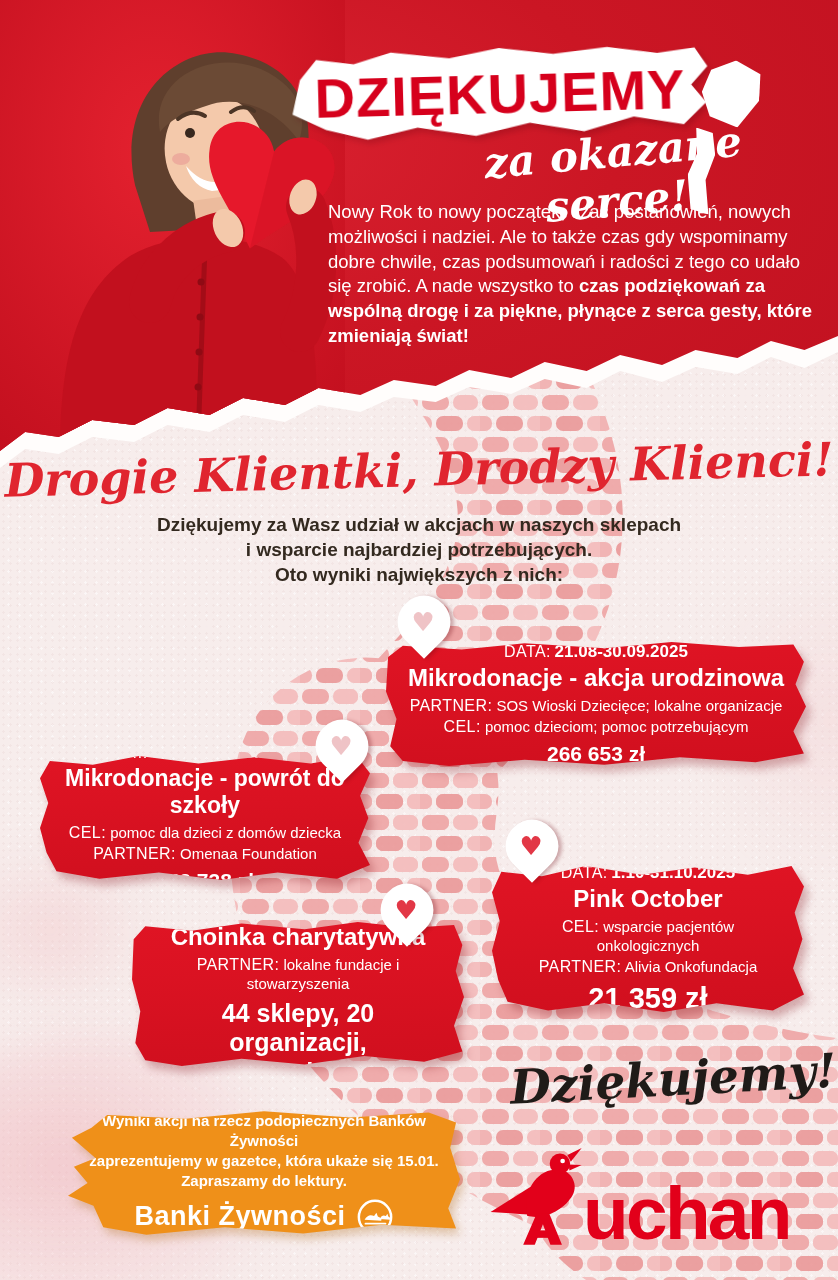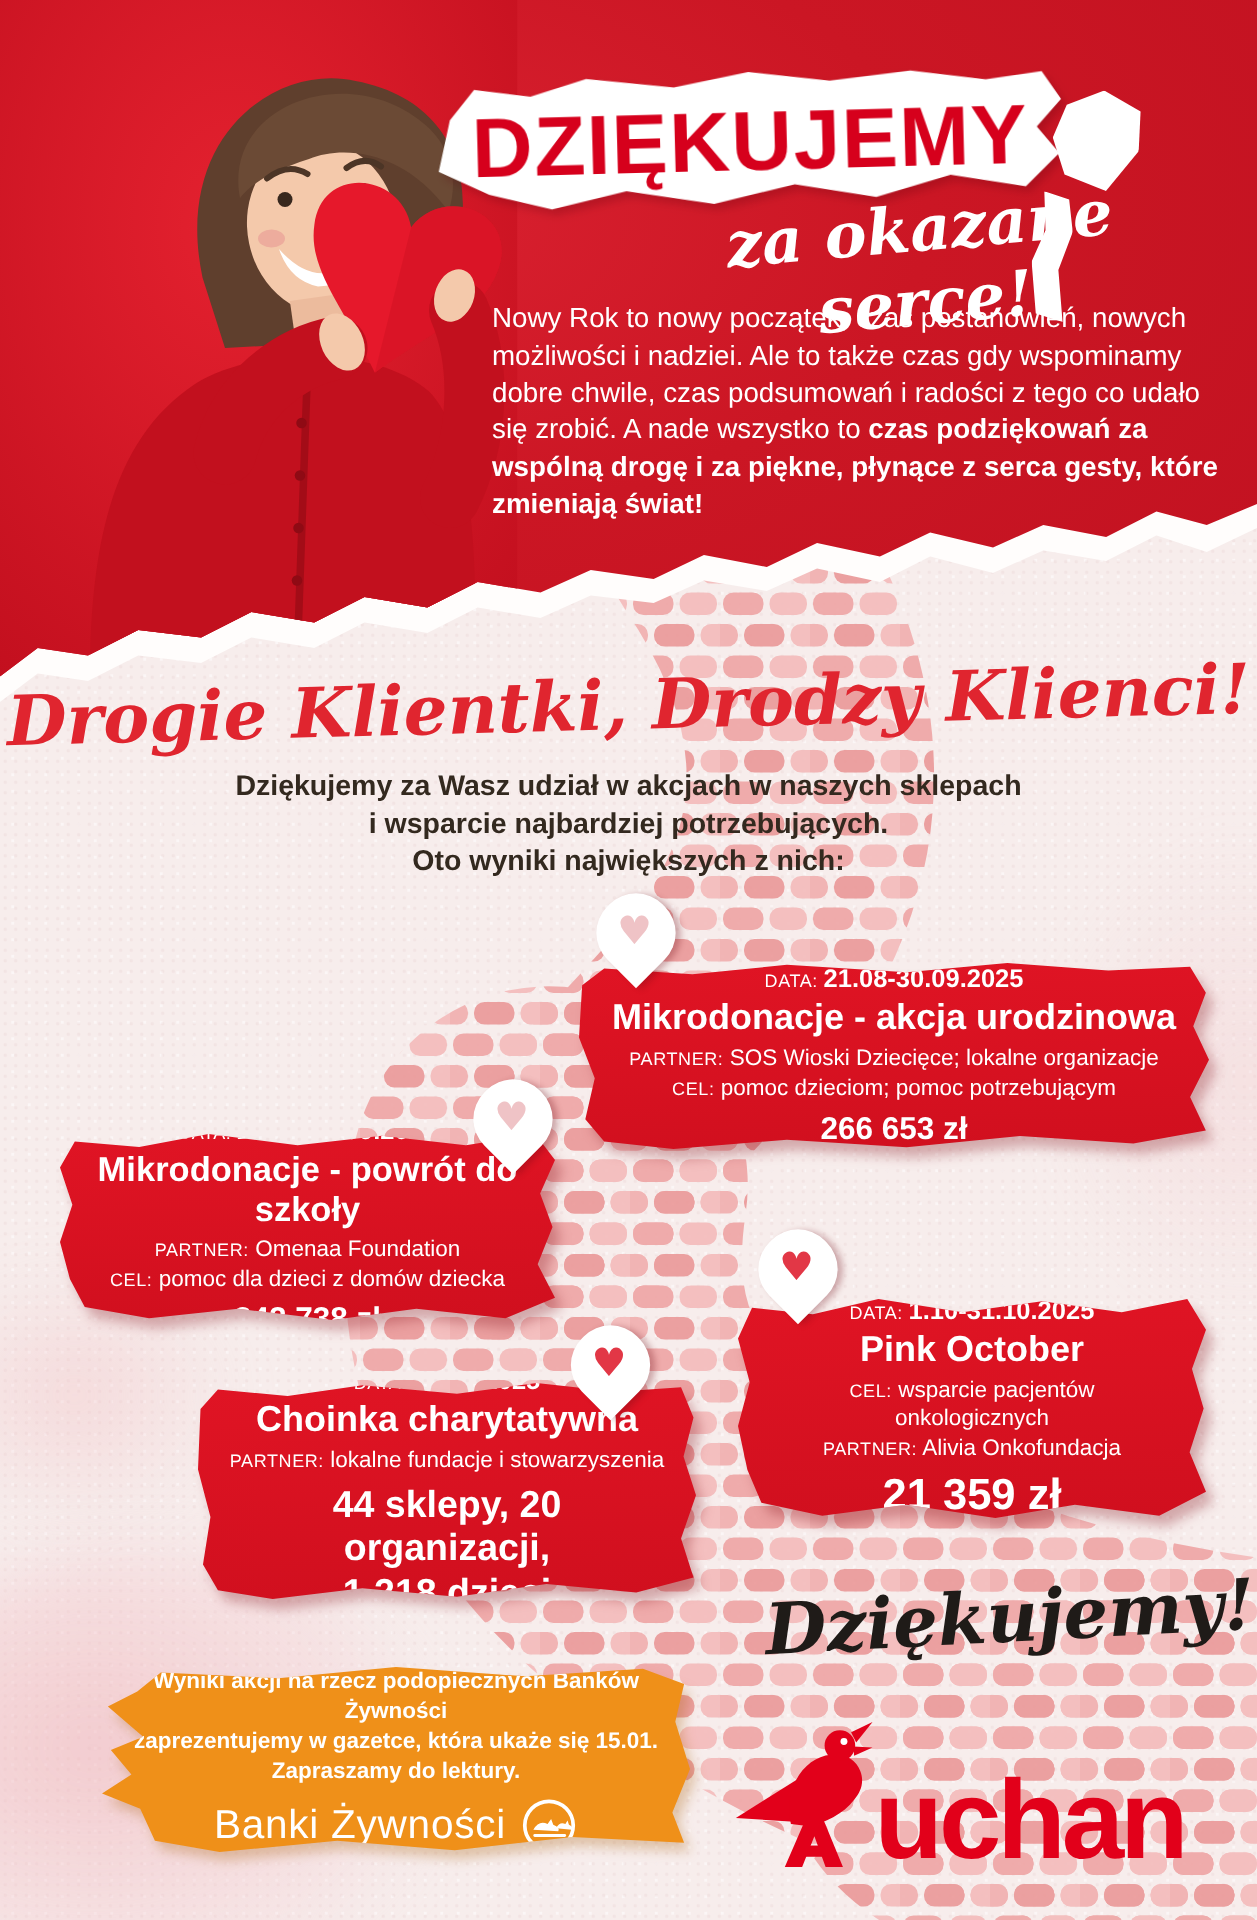--- a/index.html
+++ b/index.html
@@ -66,21 +66,21 @@
 
   
   .card-wrap { position:absolute; z-index:5; filter:drop-shadow(5px 7px 4px rgba(130,10,20,.30)); }
   .card { width:100%; height:100%; background:linear-gradient(178deg,#e01424,#d00f1e);
     color:#fff; text-align:center; display:flex; flex-direction:column; justify-content:center;
     padding:8px 18px; gap:1px; }
   .clipA { clip-path:polygon(.5% 12%,4% 3%,18% 6%,33% 1%,52% 5%,68% 0%,84% 4%,97% 2%,99.5% 16%,97.5% 34%,100% 52%,97% 72%,99.5% 90%,88% 97%,70% 93%,52% 99%,33% 95%,15% 100%,4% 96%,1% 84%,2.5% 62%,0% 40%); }
   .clipB { clip-path:polygon(0% 18%,3% 4%,16% 7%,30% 0%,48% 6%,65% 1%,82% 6%,96% 0%,100% 14%,97% 32%,99.5% 50%,96.5% 70%,100% 88%,90% 99%,72% 94%,55% 100%,36% 94%,18% 99%,5% 93%,2% 78%,0% 58%,2.5% 38%); }
   .c-date { font-size:13.5px; }
   .c-date b { font-size:17px; }
-  .lbl { font-size:12px; letter-spacing:.4px; }
+  .lbl { font-size:16px; letter-spacing:.4px; }
   .c-title { font-size:24px; font-weight:bold; margin:1px 0 3px; }
   .c-meta { font-size:15px; line-height:1.25; }
   .c-meta.pre { white-space:pre-line; }
   .c-result { font-size:21px; font-weight:bold; margin-top:4px; }
   .c-result.two { font-size:25px; line-height:1.18; white-space:pre-line; }
   #card1 { left:386px; top:642px; width:420px; height:124px; }
   #card2 { left:40px;  top:756px; width:330px; height:124px; }
   #card3 { left:132px; top:922px; width:332px; height:144px; }
   #card4 { left:492px; top:866px; width:312px; height:146px; }
   #card2 .c-title { font-size:23px; }
@@ -100,21 +100,21 @@
   #pin4 { left:506px; top:820px; }
 
   
   .orange-wrap { position:absolute; left:68px; top:1110px; width:392px; height:126px; z-index:5;
     filter:drop-shadow(4px 6px 4px rgba(170,95,10,.30)); }
   .orange { width:100%; height:100%; background:#ef9019; color:#fff; text-align:center;
     display:flex; flex-direction:column; justify-content:center; gap:6px; padding:8px 20px;
     clip-path:polygon(6% 14%,10% 4%,30% 7%,50% 1%,72% 6%,92% 2%,99% 10%,97.5% 30%,100% 55%,97% 78%,99% 94%,80% 91%,60% 98%,40% 93%,20% 99%,9% 93%,6.5% 76%,0% 68%,5% 58%,1.5% 45%,7% 38%,1% 22%); }
   .orange-text { font-size:15px; font-weight:bold; line-height:1.35; white-space:pre-line; }
   .fb-logo { display:flex; align-items:center; justify-content:center; gap:10px; }
-  .fb-logo-text { font-size:27px; font-weight:normal; letter-spacing:.5px; }
+  .fb-logo-text { font-size:27px; font-weight:bold; letter-spacing:.5px; }
 
   
   .outro-script { position:absolute; left:510px; top:1052px; width:300px; text-align:center; z-index:5;
     color:#1f1b18; font-size:47px; transform:rotate(-3deg); }
   .auchan { position:absolute; left:488px; top:1144px; z-index:5; }
 </style>
 </head>
 <body>
 
 <div id="page">
@@ -206,22 +206,22 @@
       <div class="c-meta"><span class="lbl">PARTNER:</span> <span>SOS Wioski Dziecięce; lokalne organizacje</span></div>
       <div class="c-meta"><span class="lbl">CEL:</span> <span>pomoc dzieciom; pomoc potrzebującym</span></div>
       <div class="c-result">266 653 zł</div>
     </div>
   </div>
 
   <div id="card2" class="card-wrap">
     <div class="card clipB">
       <div class="c-date"><span class="lbl">DATA:</span> <b>21.08-30.09.2025</b></div>
       <div class="c-title">Mikrodonacje - powrót do szkoły</div>
+      <div class="c-meta"><span class="lbl">CEL:</span> <span>pomoc dla dzieci z domów dziecka</span></div>
       <div class="c-meta"><span class="lbl">PARTNER:</span> <span>Omenaa Foundation</span></div>
-      <div class="c-meta"><span class="lbl">CEL:</span> <span>pomoc dla dzieci z domów dziecka</span></div>
       <div class="c-result">242 738 zł</div>
     </div>
   </div>
 
   <div id="card3" class="card-wrap">
     <div class="card clipA">
       <div class="c-date"><span class="lbl">DATA:</span> <b>11-12.2025</b></div>
       <div class="c-title">Choinka charytatywna</div>
       <div class="c-meta"><span class="lbl">PARTNER:</span> <span>lokalne fundacje i stowarzyszenia</span></div>
       <div class="c-result two">44 sklepy, 20 organizacji,

